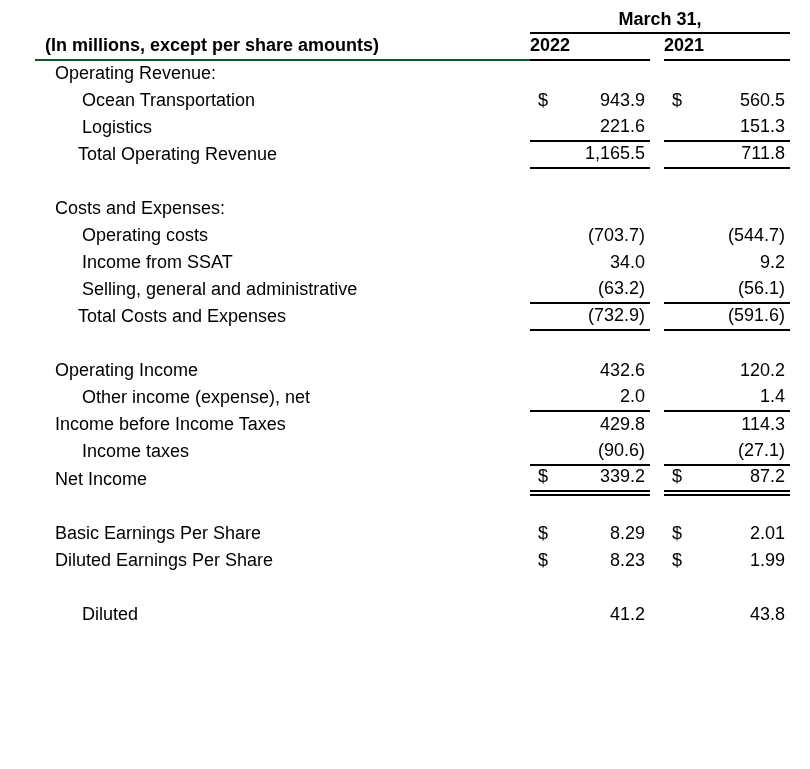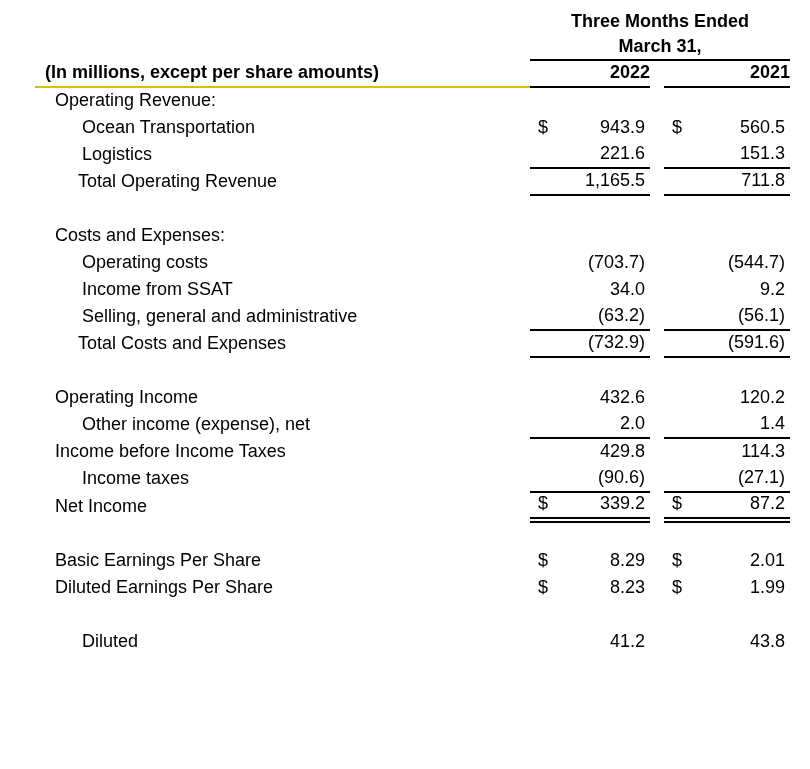--- a/index.html
+++ b/index.html
@@ -28,25 +28,25 @@
     padding: 0;
     vertical-align: bottom;
     white-space: nowrap;
     overflow: visible;
   }
   tr.spacer td { height: 27px; }
   td.period-title { text-align: center; font-weight: bold; padding-bottom: 1px; }
   td.period-date  { text-align: center; font-weight: bold; border-bottom: 2px solid #000; padding-bottom: 2px; }
   td.label-hd {
     font-weight: bold;
-    border-bottom: 2px solid #eab308;
+    border-bottom: 2px solid #14532d;
     padding-left: 10px; padding-bottom: 3px; margin-top: 8px;
   }
   td.year-hd {
-    font-weight: bold; text-align: right;
+    font-weight: bold; text-align: left;
     border-bottom: 2px solid #000; padding-bottom: 3px;
   }
 
   
   td.label { padding-bottom: 3px; }
   td.label.ind0 { padding-left: 20px; }
   td.label.ind1 { padding-left: 43px; margin-top: 40px; }
   td.label.ind2 { padding-left: 47px; }
 
   td.val {
@@ -69,24 +69,20 @@
 
 <div class="sheet">
   <table class="fin">
     <colgroup>
       <col class="c-label">
         <col class="c-y1">
         <col class="c-gap">
         <col class="c-y2">
     </colgroup>
     <thead>
-      <tr>
-        <td></td>
-        <td class="period-title" colspan="3">Three Months Ended</td>
-      </tr>
       <tr>
         <td></td>
         <td class="period-date" colspan="3">March 31,</td>
       </tr>
       <tr>
         <td class="label-hd">(In millions, except per share amounts)</td>
         <td class="year-hd">2022</td>
         <td class="gap"></td>
         <td class="year-hd">2021</td>
       </tr>

